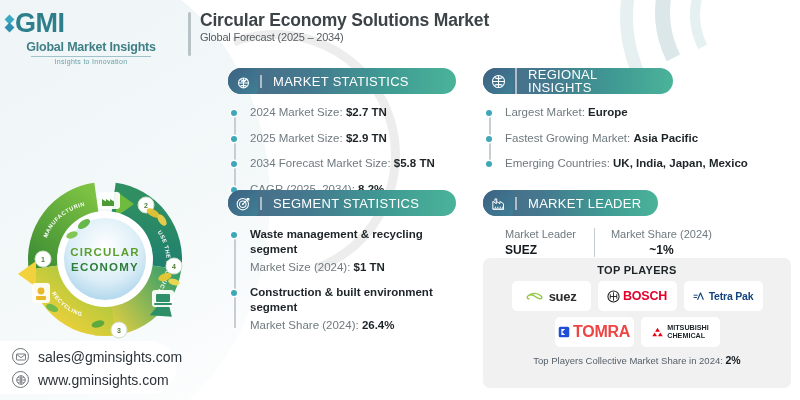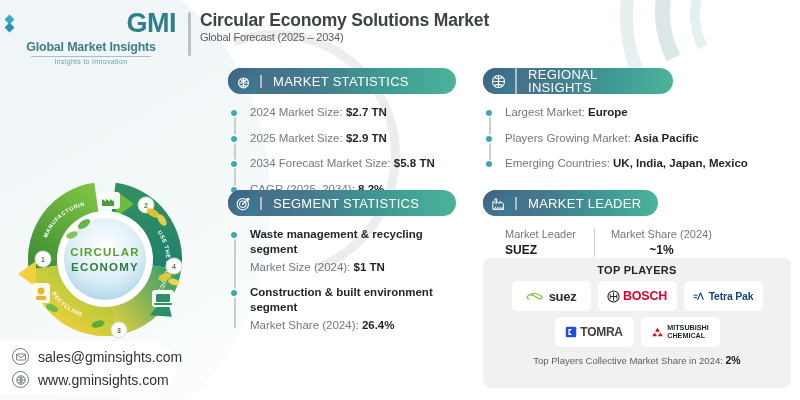--- a/index.html
+++ b/index.html
@@ -31,21 +31,21 @@
     border-width: 10px; border-top-color:#dbeaec; border-left-color:#dbeaec; opacity:.7; transform: rotate(18deg);}
   .arc-br1 { right: -55px; bottom: -80px; width: 170px; height: 170px;
     border-width: 14px; border-bottom-color:#cfe2e2; border-right-color:#cfe2e2; opacity:.7; transform: rotate(12deg);}
   .arc-br2 { right: -80px; bottom: -105px; width: 225px; height: 225px;
     border-width: 12px; border-bottom-color:#e3eeee; border-right-color:#e3eeee; opacity:.75; transform: rotate(12deg);}
   .arc-ml { left: 150px; top: 30px; width: 250px; height: 250px;
     border-width: 9px; border-top-color:#d8d8d8; border-right-color:#d8d8d8; opacity:.45; transform: rotate(25deg);}
 
   
   .logo-box { position: absolute; left: 6px; top: 8px; width: 170px; height: 62px; text-align:center; }
-  .logo-mark { display:flex; align-items:center; justify-content:space-between; gap:0; height:30px; }
+  .logo-mark { display:flex; align-items:center; justify-content:flex-start; gap:0; height:30px; }
   .logo-diamonds { display:flex; flex-direction:column; gap:1px; margin-right:2px; }
   .dia { width:7px; height:7px; background:#3ba9c4; transform: rotate(45deg); }
   .dia.b { background:#2e8fb0; }
   .logo-gmi { font-size:27px; font-weight:bold; letter-spacing:-0.5px; color:#2d7f8c;
     font-family:"Liberation Sans", sans-serif; line-height:1; }
   .logo-name { font-size:12.5px; font-weight:bold; color:#3f7f86; margin-top:2px; letter-spacing:-0.2px;}
   .logo-rule { width:120px; height:1px; background:#9fc3c8; margin:2px auto 1px; }
   .logo-tag { font-size:7px; color:#6aa2a8; letter-spacing:.3px; }
 
   .title-wrap { position:absolute; left:188px; top:10px; padding-left:12px; }
@@ -99,21 +99,21 @@
   .pcard {
     background:#ffffff; border-radius:5px; width:79px; height:30px;
     display:flex; align-items:center; justify-content:center; gap:3px;
   }
   .pfoot { font-size:9.5px; color:#56606a; margin-top:1px; }
   .pfoot b { color:#13191d; font-weight:bold; font-size:10.5px; }
   
   .lg-suez { font-size:13px; font-weight:bold; color:#2b2b2b; letter-spacing:-.3px; }
   .lg-bosch { font-size:12.5px; font-weight:bold; color:#e4002b; letter-spacing:-.2px; }
   .lg-tetra { font-size:10.5px; font-weight:bold; color:#14447c; letter-spacing:-.2px; }
-  .lg-tomra { font-size:12px; font-weight:bold; color:#404040; letter-spacing:-.3px; }
+  .lg-tomra { font-size:16px; font-weight:bold; color:#ef4444; letter-spacing:-.3px; }
   .lg-mitsu { font-size:7.2px; font-weight:bold; color:#1d2428; line-height:1.05; text-align:left; }
 
   
   .circle-wrap { position:absolute; left:6px; top:178px; width:198px; height:168px; }
   .ce-center-txt1 { font-size:11.5px; font-weight:bold; fill:#5da02f; letter-spacing:1.2px; }
   .ce-center-txt2 { font-size:11.5px; font-weight:bold; fill:#2f7d3a; letter-spacing:1.2px; }
   .ce-num { font-size:7px; font-weight:bold; fill:#4e7a33; }
   .ce-seg-label { font-size:5.6px; font-weight:bold; letter-spacing:.6px; }
 
   
@@ -199,21 +199,21 @@
         </svg>
       </span>
       <span class="pill-label">REGIONAL INSIGHTS</span>
     </div>
     <div class="blist">
       <div class="bitem">
         <div class="btxt"><span>Largest Market:</span>
           <b>Europe</b></div>
       </div>
       <div class="bitem">
-        <div class="btxt"><span>Players Growing Market:</span>
+        <div class="btxt"><span>Fastest Growing Market:</span>
           <b>Asia Pacific</b></div>
       </div>
       <div class="bitem">
         <div class="btxt"><span>Emerging Countries:</span>
           <b>UK, India, Japan, Mexico</b></div>
       </div>
     </div>
   </div>
 
   <div class="section" style="left:228px; top:190px; width:228px;">

